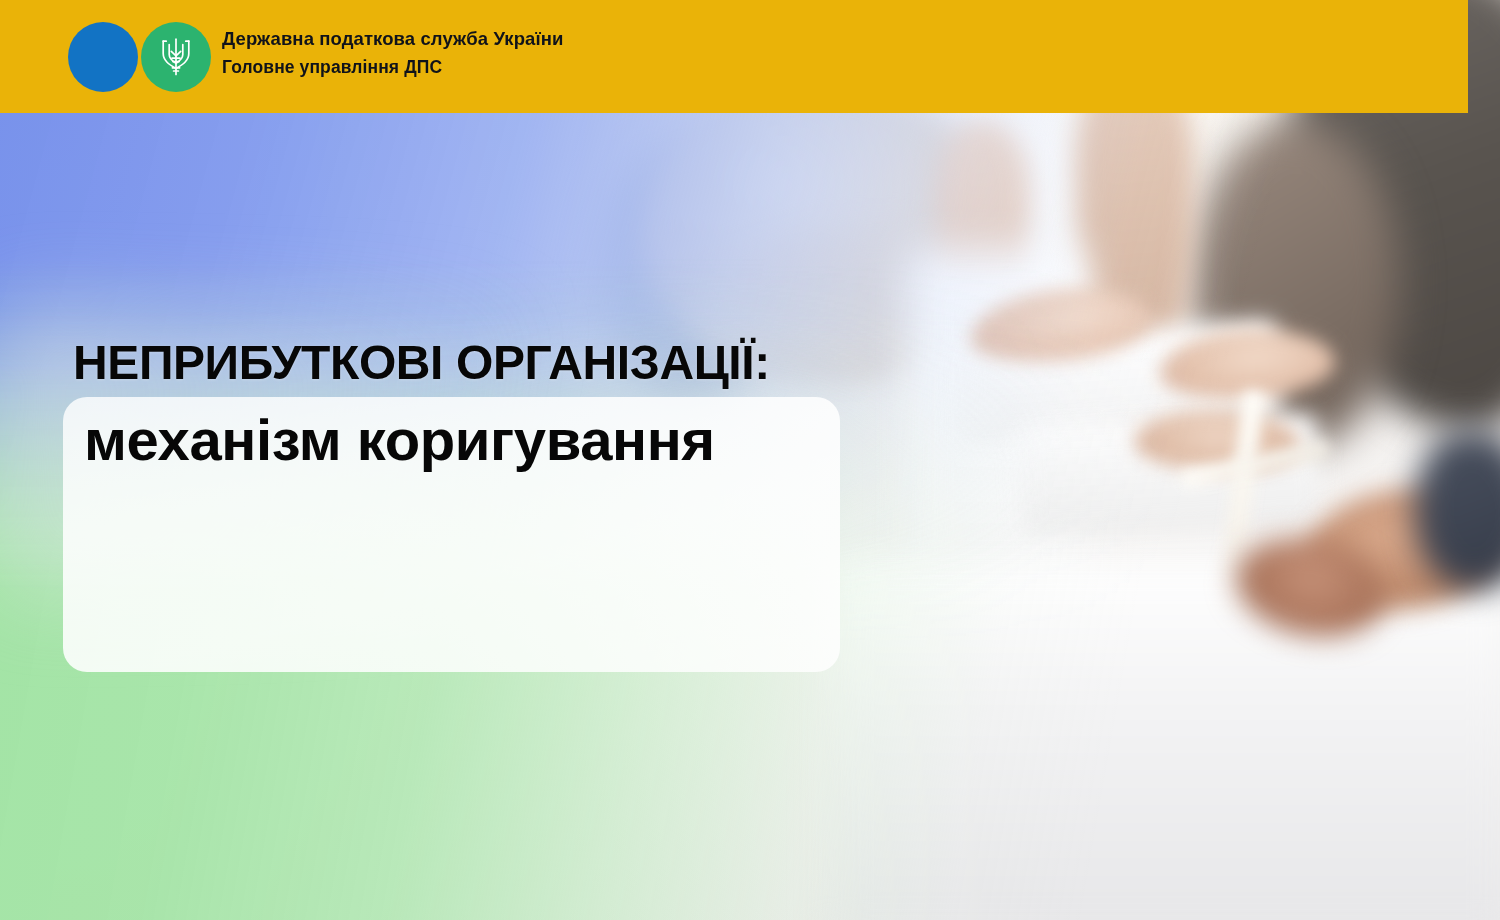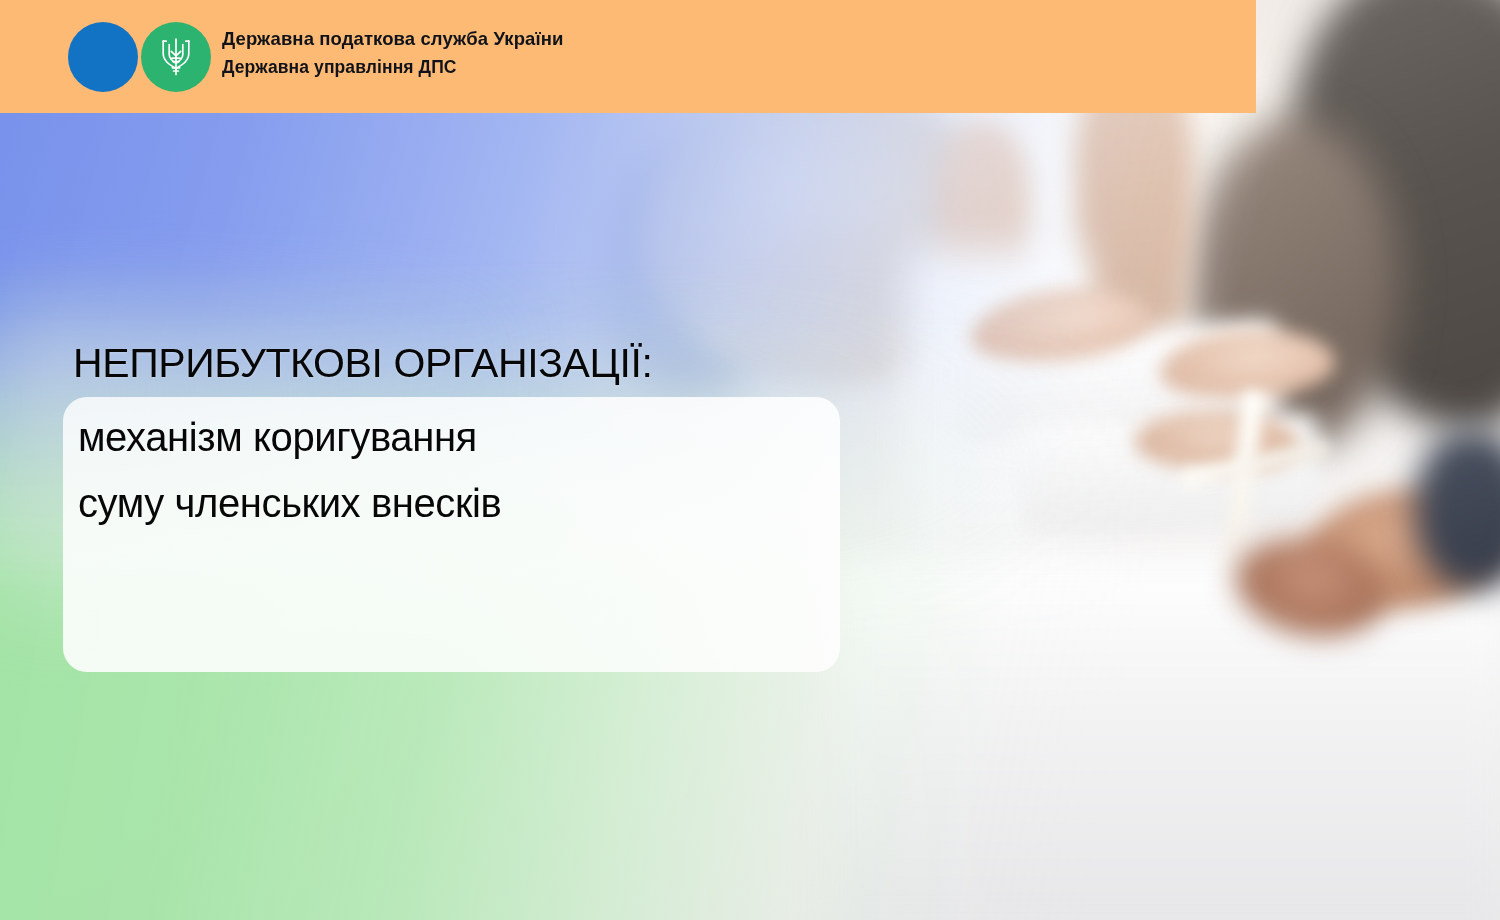--- a/index.html
+++ b/index.html
@@ -240,23 +240,23 @@
     left: 0; top: 300px;
     width: 640px; height: 300px;
     background: linear-gradient(100deg, rgba(225,232,235,0.45) 0%, rgba(235,240,240,0.22) 45%, rgba(255,255,255,0) 80%);
     filter: blur(40px);
   }
 
   
   .header {
     position: absolute;
     left: 0; top: 0;
-    width: 1256px;
+    width: 1468px;
     height: 113px;
-    background: #fdba74;
+    background: #eab308;
     display: flex;
     align-items: center;
     z-index: 5;
   }
   .header-inner {
     display: flex;
     align-items: center;
     padding-left: 68px;
   }
   .logo-marks {
@@ -313,22 +313,22 @@
     left: 0;
     top: 330px;
     width: 900px;
     z-index: 4;
   }
   .headline-title {
     position: relative;
     z-index: 2;
     margin: 0;
     padding: 0 0 0 73px;
-    font-size: 41px;
-    font-weight: 400;
+    font-size: 48px;
+    font-weight: 700;
     line-height: 66px;
     letter-spacing: -0.4px;
     color: #070707;
     white-space: nowrap;
     text-shadow: 0 1px 3px rgba(255,255,255,0.25);
   }
   .headline-card {
     position: absolute;
     left: 63px;
     top: 67px;
@@ -338,24 +338,24 @@
     background: linear-gradient(165deg,
        rgba(255,255,255,0.80) 0%,
        rgba(255,255,255,0.86) 30%,
        rgba(255,255,255,0.88) 60%,
        rgba(255,255,255,0.82) 100%);
     z-index: 1;
   }
   .headline-sub {
     position: relative;
     z-index: 2;
-    margin: 5px;
+    margin: 11px;
     padding: 0 0 0 73px;
-    font-size: 40px;
-    font-weight: 400;
+    font-size: 58px;
+    font-weight: 700;
     line-height: 66px;
     letter-spacing: -0.4px;
     color: #070707;
     white-space: nowrap;
   }
   .headline-sub .ln:first-child { margin-top: 8px; }
   .ln { display: block; }
 </style>
 </head>
 <body>
@@ -412,28 +412,27 @@
               <path d="M14.6 34.0 H19.4"></path>
               <path d="M4.2 4.2 H7.2"></path>
               <path d="M26.8 4.2 H29.8"></path>
             </g>
           </svg>
         </div>
       </div>
 
       <div class="org-text">
         <div class="org-line1">Державна податкова служба України</div>
-        <div class="org-line2">Державна управління ДПС</div>
+        <div class="org-line2">Головне управління ДПС</div>
       </div>
 
     </div>
   </div>
 
   <div class="headline">
     <div class="headline-card"></div>
     <h1 class="headline-title">НЕПРИБУТКОВІ ОРГАНІЗАЦІЇ:</h1>
     <div class="headline-sub">
       <span class="ln">механізм коригування</span>
-      <span class="ln">суму членських внесків</span>
     </div>
   </div>
 
 </div>
 
 </body></html>

